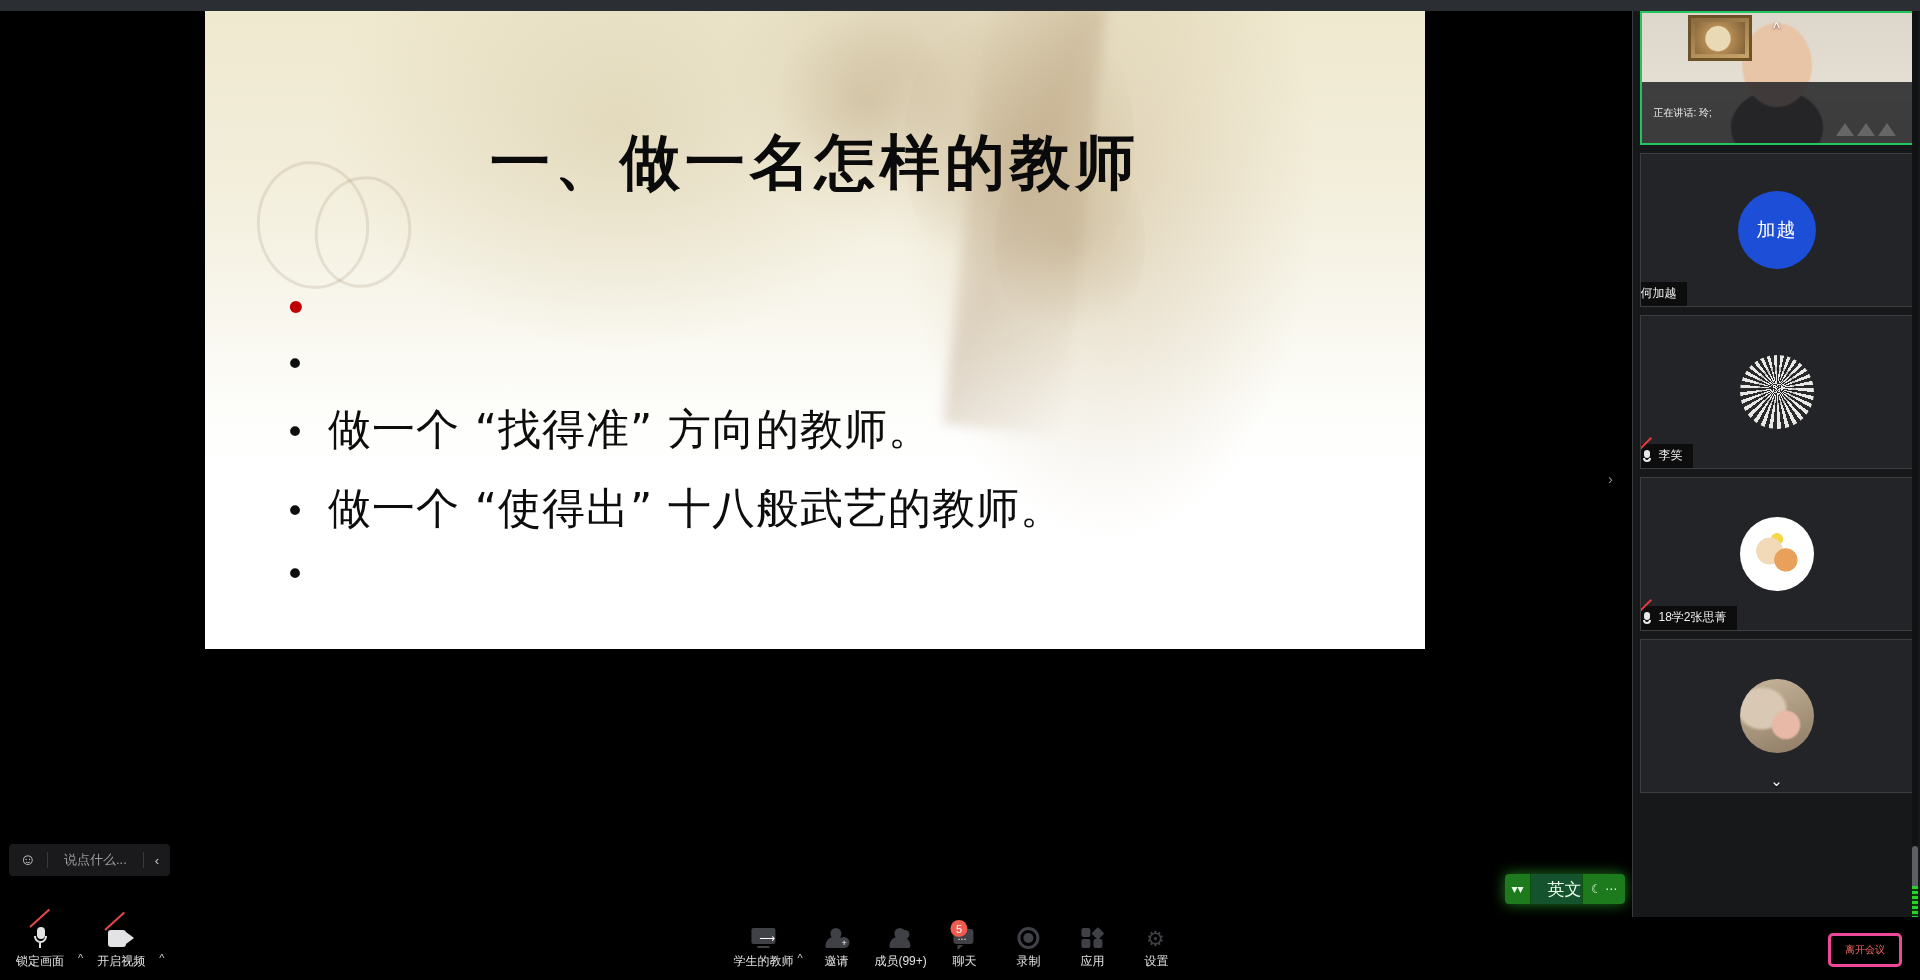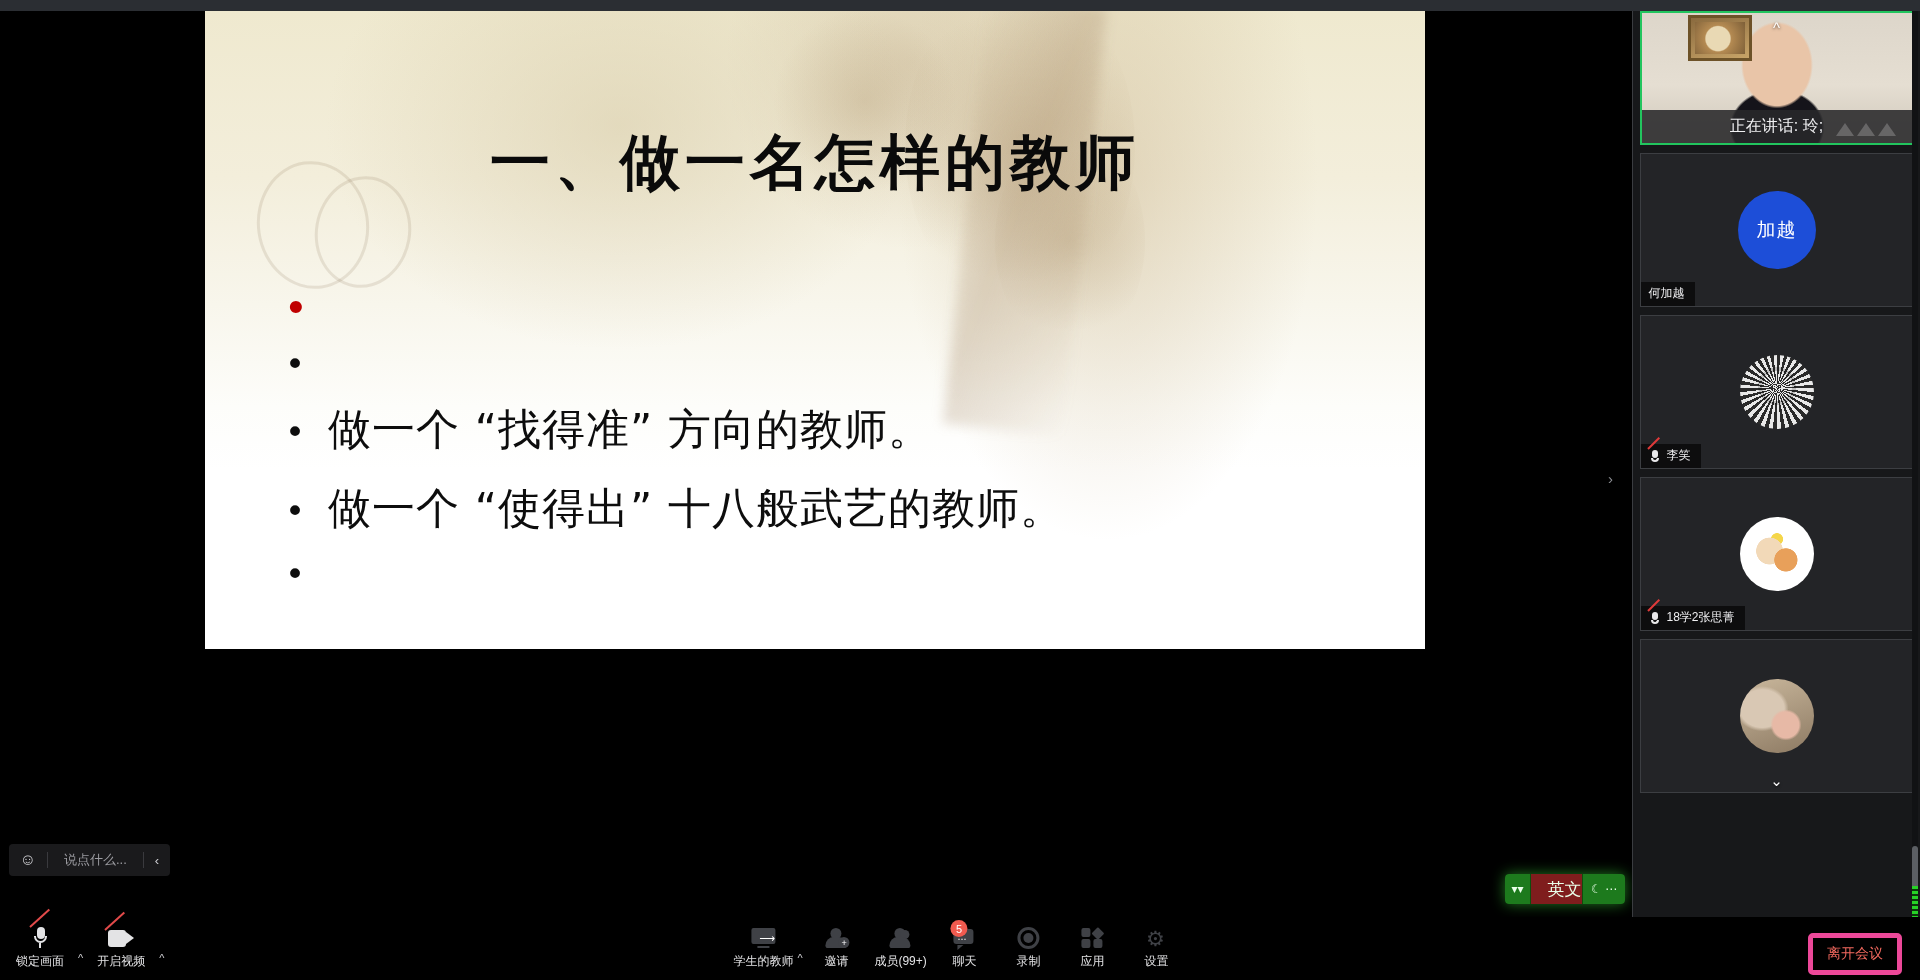--- a/index.html
+++ b/index.html
@@ -92,21 +92,21 @@
     height: 30px; display: flex; align-items: stretch;
     border-radius: 4px; overflow: hidden;
     box-shadow: 0 0 14px rgba(60,220,60,.55);
   }
   .cc-seg {
     display: flex; align-items: center; justify-content: center;
     background: #1d7a1d; color: #eaffea; font-size: 13px;
     border-right: 1px solid #0d4f0d;
   }
   .cc-seg.arrows { width: 26px; font-size: 12px; }
-  .cc-seg.label { width: 52px; font-size: 17px; background:#7f1d1d;padding-left:16px; }
+  .cc-seg.label { width: 52px; font-size: 17px; background:#14532d;padding-left:16px; }
   .cc-seg.moon { width: 42px; border-right: none; gap: 4px; font-size: 12px; }
 
   
   .chatbar {
     position: absolute; left: 9px; top: 833px;
     height: 32px; display: flex; align-items: center;
     background: #1a1a1c; border-radius: 4px;
     color: #9b9ba0; font-size: 13px;
   }
   .chatbar .cell { display:flex; align-items:center; justify-content:center; height:100%; }
@@ -127,26 +127,26 @@
     background: #17181a; border-left: 1px solid #3a3c40;
   }
   .tile {
     position: relative; width: 274px; height: 154px; margin: 0 auto 8px auto;
     background: #232427; border: 1px solid #3c3e42; overflow: hidden;
   }
   .tile.first { margin-top: 0; height: 134px; border: 2px solid #22c55e; }
   .tile .namebadge {
     position: absolute; left: 0; bottom: 0;
     background: rgba(0,0,0,.62); color: #f0f0f2;
-    font-size: 12px; padding: 4px 10px 4px 8px;
+    font-size: 12px; padding: 4px 10px 4px 0;
     display: flex; align-items: center; gap: 6px; line-height: 1.3;
   }
   .tile.first .namebadge {
     left: 0; right: 0; bottom: 0; background: rgba(40,40,42,.88);
-    font-size: 16px; padding: 6px 12px; justify-content: center;
+    font-size: 10px; padding: 24px 12px; justify-content: flex-start;
   }
   .mic-off {
     position: relative; width: 12px; height: 14px; flex: 0 0 12px; display:block;
   }
   .mic-off::before {
     content:""; position:absolute; left:3px; top:1px; width:6px; height:8px;
     background:#e8e8ea; border-radius:3px;
   }
   .mic-off::after {
     content:""; position:absolute; left:-1px; top:-1px; width:16px; height:2px;
@@ -287,22 +287,22 @@
   .ic-apps i { position:absolute; width:9px; height:9px; background:#3f4146; border-radius:2px; display:block;}
   .ic-apps i:nth-child(1){ left:0; top:0; }
   .ic-apps i:nth-child(2){ left:12px; top:1px; transform:rotate(45deg); border-radius:1px; }
   .ic-apps i:nth-child(3){ left:0; top:11px; }
   .ic-apps i:nth-child(4){ left:12px; top:11px; }
 
   .ic-gear { width:21px; height:21px; position:relative; color:#3f4146; font-size:21px; line-height:21px;}
 
   .leave-btn {
     position:absolute; right: 18px; top: 16px;
-    border: 5px solid #ec4899; color:#f2685e; background: transparent;
-    font-size: 14px; padding: 7px 14px; border-radius: 5px; cursor:pointer;
+    border: 3px solid #ec4899; color:#f2685e; background: transparent;
+    font-size: 10px; padding: 7px 14px; border-radius: 5px; cursor:pointer;
     font-family: "Liberation Sans", sans-serif;
   }
 </style>
 </head>
 <body>
 
 <div id="app">
 
   <div class="topbar"></div>
 

